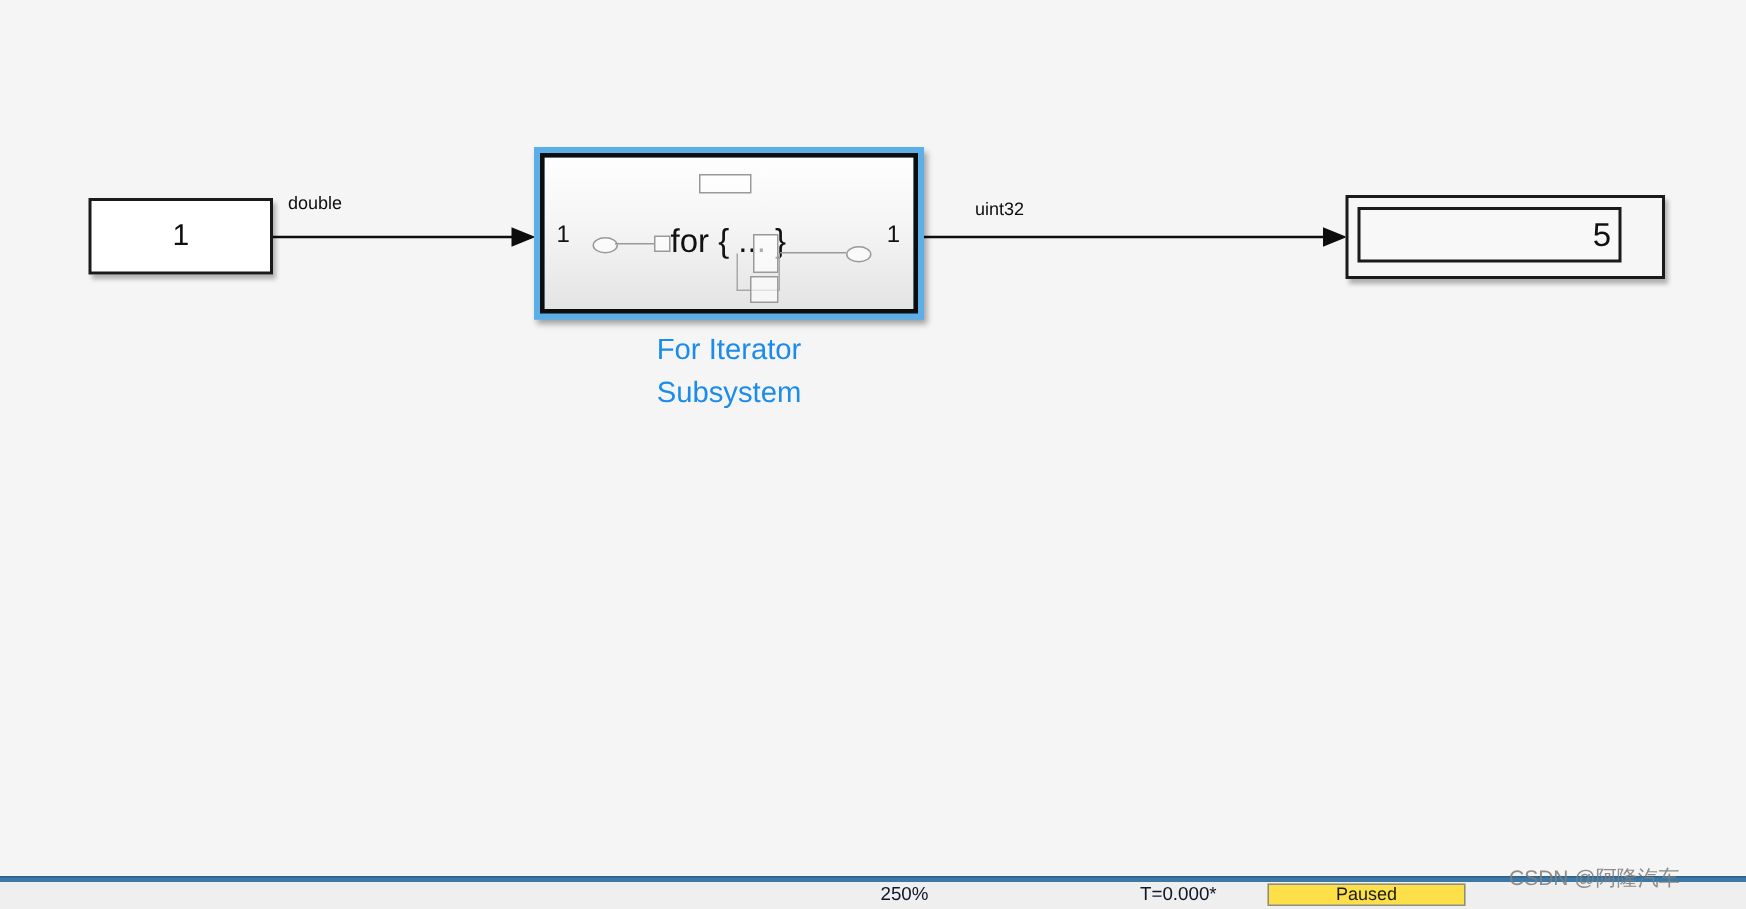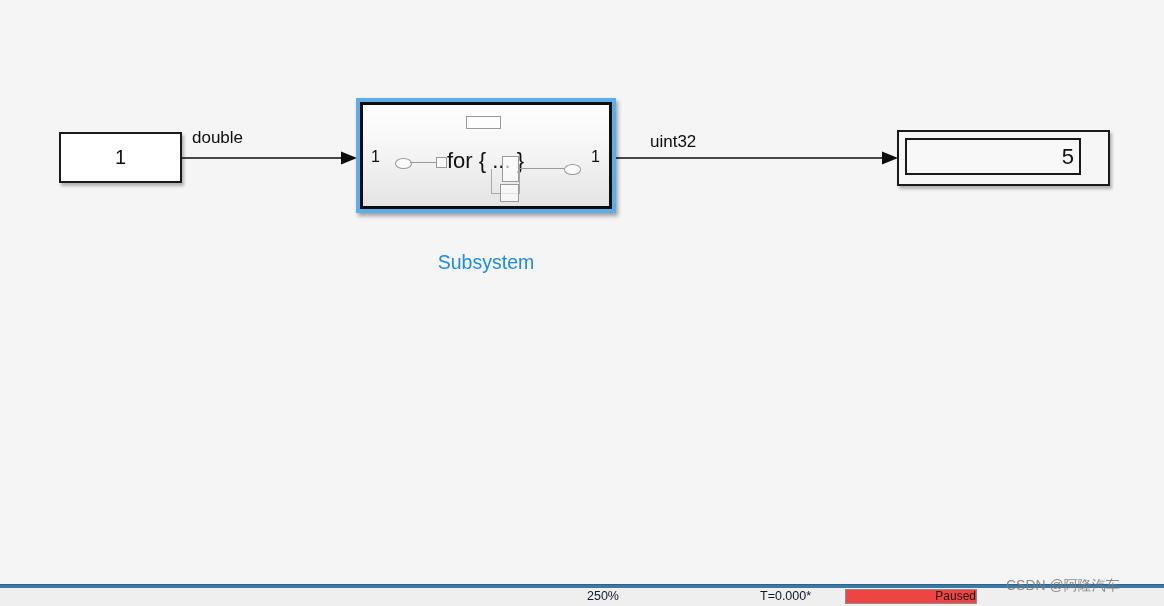--- a/index.html
+++ b/index.html
@@ -32,21 +32,21 @@
     box-shadow: 2px 3px 3px rgba(0,0,0,0.28);
     display: flex;
     align-items: center;
     justify-content: center;
     font-size: 20px;
     color: #111;
   }
   
   .sig-label {
     position: absolute;
-    font-size: 17px;
+    font-size: 12px;
     color: #0d0d0d;
   }
   .sig-label.double { left: 192px; top: 128px; }
   .sig-label.uint32 { left: 619px; top: 132px; margin-left: 31px; }
   
   .subsys-sel {
     position: absolute;
     left: 356px; top: 98px;
     width: 252px; height: 107px;
     border: 4px solid #5caee8;
@@ -138,23 +138,23 @@
     font-size: 12.5px;
     color: #0f172a;
     top: 1px;
   }
   .status-zoom { left: 587px; }
   .status-time { left: 760px; }
   .status-state {
     position: absolute;
     left: 845px; top: 1px;
     width: 130px; height: 13px;
-    background: #ef4444;
+    background: #fde047;
     border: 1px solid #8c8c8c;
-    text-align: right;
+    text-align: center;
     font-size: 12px;
     line-height: 13px;
     color: #1a1a1a;
   }
   .watermark {
     position: absolute;
     left: 1006px; top: 577px;
     font-size: 14px;
     color: rgba(125,125,125,0.88);
     z-index: 5;
@@ -190,20 +190,21 @@
       <div class="pv-border pv-sq-l"></div>
       <span class="for-text">for { ... }</span>
       <div class="pv-looprect"></div>
       <div class="pv-border pv-tallrect"></div>
       <div class="pv-border pv-sq-low"></div>
       <div class="pv-hline-r"></div>
       <div class="pv-border pv-ellipse-r"></div>
     </div>
   </div>
 
+  <div class="subsys-name l1">For Iterator</div>
   <div class="subsys-name l2">Subsystem</div>
 
   <div class="display-block">
     <div class="display-inner">
       <span>5</span>
     </div>
   </div>
 
   <div class="divider"></div>
   <div class="statusbar">

